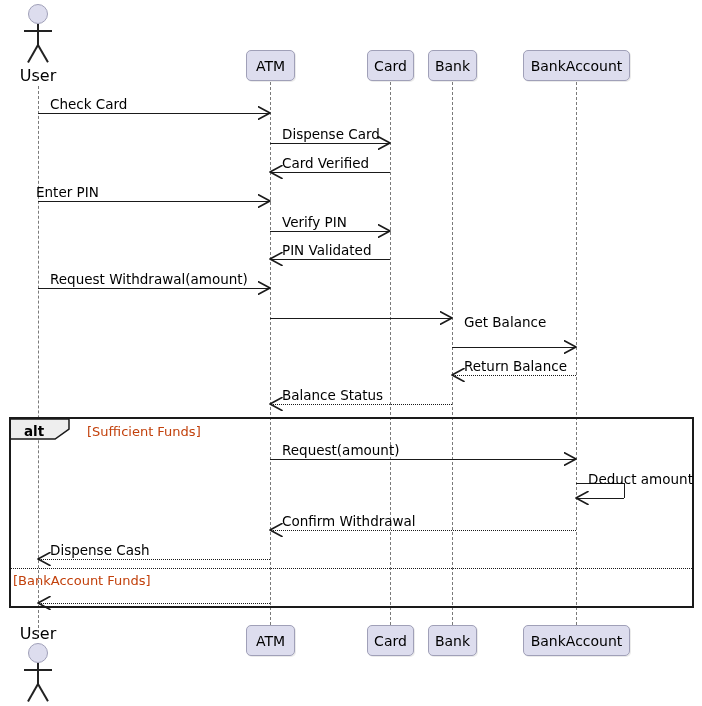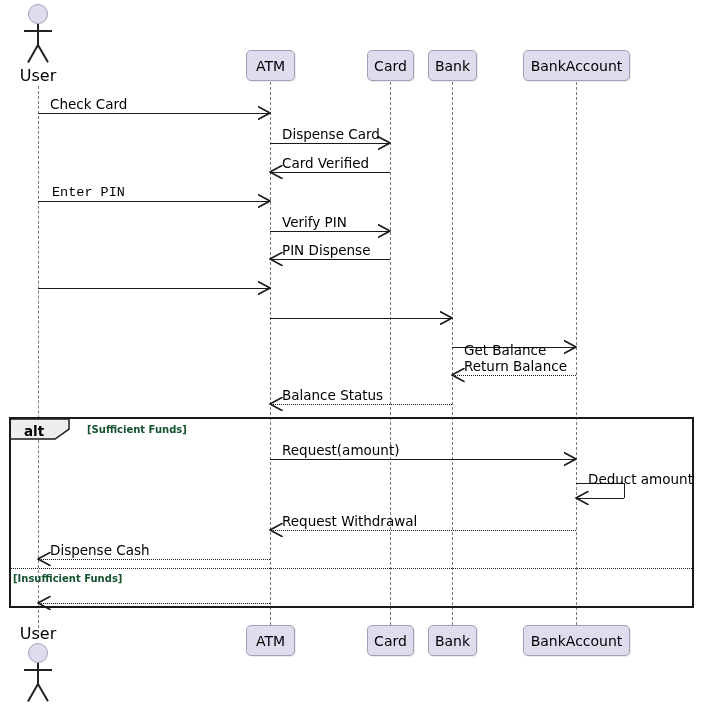--- a/index.html
+++ b/index.html
@@ -96,23 +96,23 @@
   .frame-label {
     position: absolute;
     font-size: 13.5px;
     font-weight: bold;
     color: #000000;
     white-space: nowrap;
     line-height: 1;
   }
   .frame-guard {
     position: absolute;
-    font-size: 10px;
-    font-weight: bold;
-    color: #14532d;
+    font-size: 13px;
+    font-weight: normal;
+    color: #c2410c;
     white-space: nowrap;
     line-height: 1;
   }
   .frame-divider {
     position: absolute;
     height: 0;
     border-top: 1.3px dotted #1a1a1a;
   }
 </style>
 </head>
@@ -125,84 +125,85 @@
     <div class="lifeline" style="left: 452px; top: 82px; height: 543px;"></div>
     <div class="lifeline" style="left: 576px; top: 82px; height: 543px;"></div>
     <div class="frame" style="left: 9px; top: 417px; width: 685px; height: 191px;"></div>
     <div class="frame-tab" style="left: 11px; top: 419px; width: 58px; height: 20px; clip-path: polygon(0px 0px, 100% 0px, 100% 55%, 78% 100%, 0px 100%); border-right: none; border-bottom: none; background: rgb(238, 238, 238);"></div>
     <svg width="60" height="22" style="position: absolute; left: 11px; top: 419px;">
       <path d="M0,0 L58,0 L58,10 L44.08,20 L0,20" fill="none" stroke="#1a1a1a" stroke-width="1.5"></path>
     </svg>
     <div class="frame-label" style="left: 24px; top: 425px;">alt</div>
     <div class="frame-guard" style="left: 87px; top: 425px;">[Sufficient Funds]</div>
     <div class="frame-divider" style="left: 11px; top: 568px; width: 681px;"></div>
-    <div class="frame-guard" style="left: 13px; top: 574px;">[Insufficient Funds]</div>
+    <div class="frame-guard" style="left: 13px; top: 574px;">[BankAccount Funds]</div>
     <div class="msg-line" style="left: 38px; top: 113px; width: 232px;"></div>
     <svg width="14" height="14" style="position: absolute; left: 258px; top: 106px;">
       <path d="M0,0.5 L12,7 L0,13.5" fill="none" stroke="#1a1a1a" stroke-width="1.6" stroke-linecap="round" stroke-linejoin="round"></path>
     </svg>
     <div class="msg-label" style="left: 50px; top: 98px;">Check Card</div>
     <div class="msg-line" style="left: 270px; top: 143px; width: 120px;"></div>
     <svg width="14" height="14" style="position: absolute; left: 378px; top: 136px;">
       <path d="M0,0.5 L12,7 L0,13.5" fill="none" stroke="#1a1a1a" stroke-width="1.6" stroke-linecap="round" stroke-linejoin="round"></path>
     </svg>
     <div class="msg-label" style="left: 282px; top: 128px;">Dispense Card</div>
     <div class="msg-line" style="left: 270px; top: 172px; width: 120px;"></div>
     <svg width="14" height="14" style="position: absolute; left: 269px; top: 165px;">
       <path d="M13,0.5 L1,7 L13,13.5" fill="none" stroke="#1a1a1a" stroke-width="1.6" stroke-linecap="round" stroke-linejoin="round"></path>
     </svg>
     <div class="msg-label" style="left: 282px; top: 157px;">Card Verified</div>
     <div class="msg-line" style="left: 38px; top: 201px; width: 232px;"></div>
     <svg width="14" height="14" style="position: absolute; left: 258px; top: 194px;">
       <path d="M0,0.5 L12,7 L0,13.5" fill="none" stroke="#1a1a1a" stroke-width="1.6" stroke-linecap="round" stroke-linejoin="round"></path>
     </svg>
-    <div class="msg-label" style="left: 52px; top: 186px; font-family: Liberation Mono, monospace;">Enter PIN</div>
+    <div class="msg-label" style="left: 36px; top: 186px;">Enter PIN</div>
     <div class="msg-line" style="left: 270px; top: 231px; width: 120px;"></div>
     <svg width="14" height="14" style="position: absolute; left: 378px; top: 224px;">
       <path d="M0,0.5 L12,7 L0,13.5" fill="none" stroke="#1a1a1a" stroke-width="1.6" stroke-linecap="round" stroke-linejoin="round"></path>
     </svg>
     <div class="msg-label" style="left: 282px; top: 216px;">Verify PIN</div>
     <div class="msg-line" style="left: 270px; top: 259px; width: 120px;"></div>
     <svg width="14" height="14" style="position: absolute; left: 269px; top: 252px;">
       <path d="M13,0.5 L1,7 L13,13.5" fill="none" stroke="#1a1a1a" stroke-width="1.6" stroke-linecap="round" stroke-linejoin="round"></path>
     </svg>
-    <div class="msg-label" style="left: 282px; top: 244px;">PIN Dispense</div>
+    <div class="msg-label" style="left: 282px; top: 244px;">PIN Validated</div>
     <div class="msg-line" style="left: 38px; top: 288px; width: 232px;"></div>
     <svg width="14" height="14" style="position: absolute; left: 258px; top: 281px;">
       <path d="M0,0.5 L12,7 L0,13.5" fill="none" stroke="#1a1a1a" stroke-width="1.6" stroke-linecap="round" stroke-linejoin="round"></path>
     </svg>
+    <div class="msg-label" style="left: 50px; top: 273px;">Request Withdrawal(amount)</div>
     <div class="msg-line" style="left: 270px; top: 318px; width: 182px;"></div>
     <svg width="14" height="14" style="position: absolute; left: 440px; top: 311px;">
       <path d="M0,0.5 L12,7 L0,13.5" fill="none" stroke="#1a1a1a" stroke-width="1.6" stroke-linecap="round" stroke-linejoin="round"></path>
     </svg>
     <div class="msg-line" style="left: 452px; top: 347px; width: 124px;"></div>
     <svg width="14" height="14" style="position: absolute; left: 564px; top: 340px;">
       <path d="M0,0.5 L12,7 L0,13.5" fill="none" stroke="#1a1a1a" stroke-width="1.6" stroke-linecap="round" stroke-linejoin="round"></path>
     </svg>
-    <div class="msg-label" style="left: 464px; top: 344px;">Get Balance</div>
+    <div class="msg-label" style="left: 464px; top: 316px;">Get Balance</div>
     <div class="msg-line dotted" style="left: 452px; top: 375px; width: 124px;"></div>
     <svg width="14" height="14" style="position: absolute; left: 451px; top: 368px;">
       <path d="M13,0.5 L1,7 L13,13.5" fill="none" stroke="#1a1a1a" stroke-width="1.6" stroke-linecap="round" stroke-linejoin="round"></path>
     </svg>
     <div class="msg-label" style="left: 464px; top: 360px;">Return Balance</div>
     <div class="msg-line dotted" style="left: 270px; top: 404px; width: 182px;"></div>
     <svg width="14" height="14" style="position: absolute; left: 269px; top: 397px;">
       <path d="M13,0.5 L1,7 L13,13.5" fill="none" stroke="#1a1a1a" stroke-width="1.6" stroke-linecap="round" stroke-linejoin="round"></path>
     </svg>
     <div class="msg-label" style="left: 282px; top: 389px;">Balance Status</div>
     <div class="msg-line" style="left: 270px; top: 459px; width: 306px;"></div>
     <svg width="14" height="14" style="position: absolute; left: 564px; top: 452px;">
       <path d="M0,0.5 L12,7 L0,13.5" fill="none" stroke="#1a1a1a" stroke-width="1.6" stroke-linecap="round" stroke-linejoin="round"></path>
     </svg>
     <div class="msg-label" style="left: 282px; top: 444px;">Request(amount)</div>
     <div class="msg-line dotted" style="left: 270px; top: 530px; width: 306px;"></div>
     <svg width="14" height="14" style="position: absolute; left: 269px; top: 523px;">
       <path d="M13,0.5 L1,7 L13,13.5" fill="none" stroke="#1a1a1a" stroke-width="1.6" stroke-linecap="round" stroke-linejoin="round"></path>
     </svg>
-    <div class="msg-label" style="left: 282px; top: 515px;">Request Withdrawal</div>
+    <div class="msg-label" style="left: 282px; top: 515px;">Confirm Withdrawal</div>
     <div class="msg-line dotted" style="left: 38px; top: 559px; width: 232px;"></div>
     <svg width="14" height="14" style="position: absolute; left: 37px; top: 552px;">
       <path d="M13,0.5 L1,7 L13,13.5" fill="none" stroke="#1a1a1a" stroke-width="1.6" stroke-linecap="round" stroke-linejoin="round"></path>
     </svg>
     <div class="msg-label" style="left: 50px; top: 544px;">Dispense Cash</div>
     <div class="msg-line dotted" style="left: 38px; top: 603px; width: 232px;"></div>
     <svg width="14" height="14" style="position: absolute; left: 37px; top: 596px;">
       <path d="M13,0.5 L1,7 L13,13.5" fill="none" stroke="#1a1a1a" stroke-width="1.6" stroke-linecap="round" stroke-linejoin="round"></path>
     </svg>
     <div class="msg-line" style="left: 576px; top: 483px; width: 48px;"></div>

